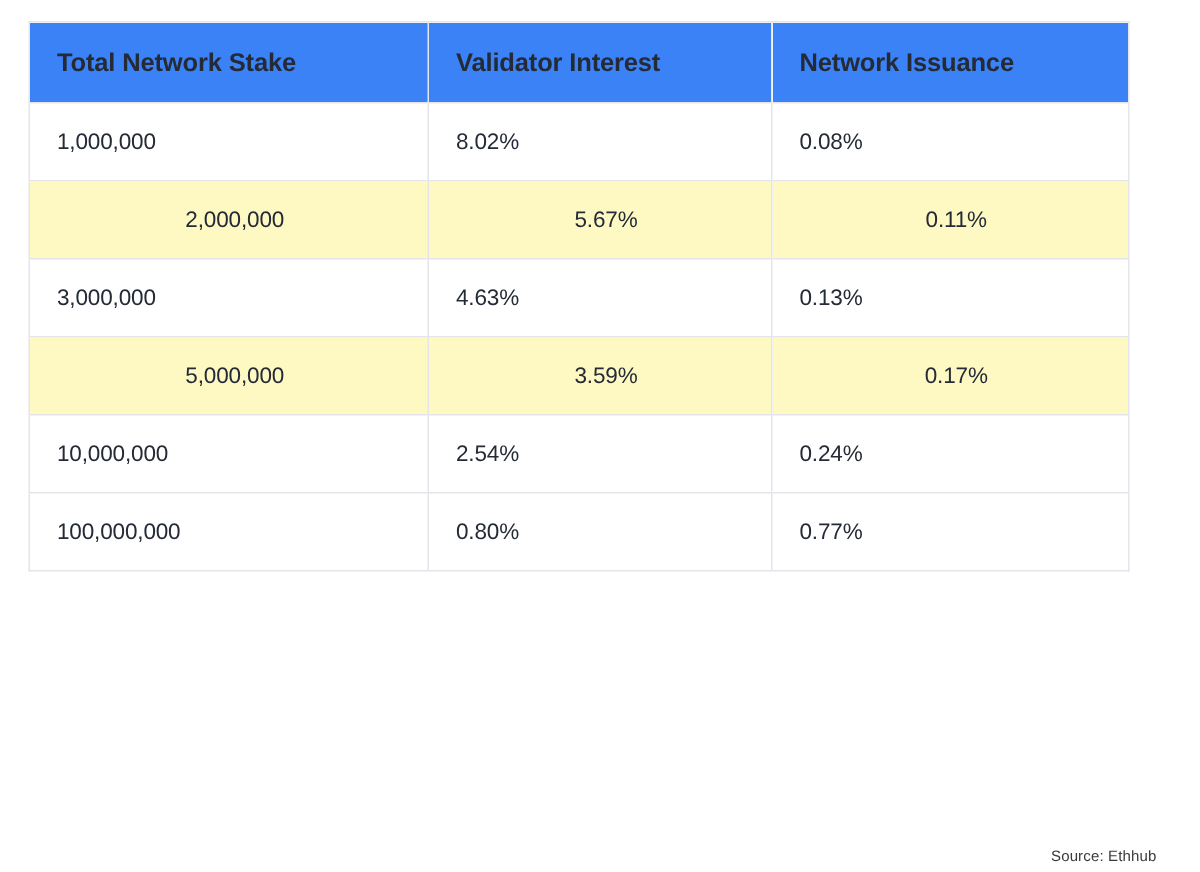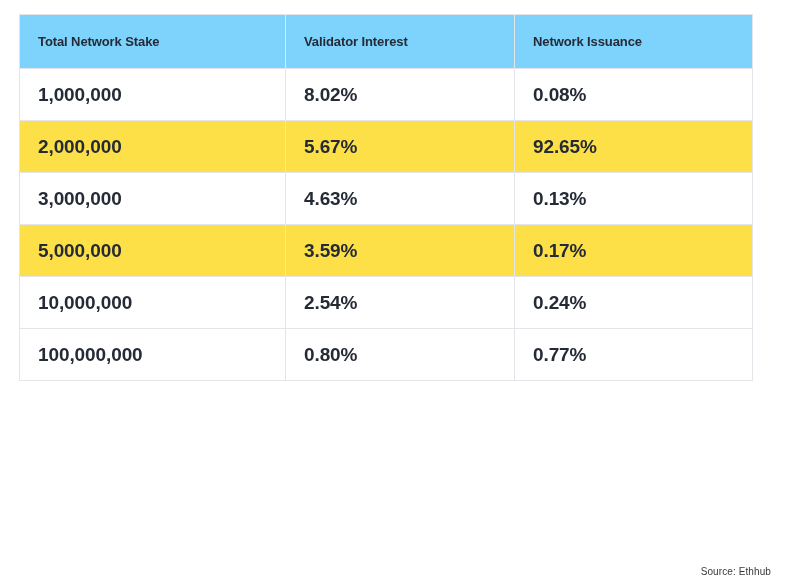--- a/index.html
+++ b/index.html
@@ -48,35 +48,36 @@
     overflow: hidden;
   }
 
   table.stake-table th:last-child,
   table.stake-table td:last-child {
     border-right: none;
   }
 
   table.stake-table thead th {
     height: 53px;
-    font-size: 13px;
+    font-size: 17px;
     font-weight: bold;
     letter-spacing: -0.1px;
-    background: #7dd3fc;
+    background: #3b82f6;
   }
 
   table.stake-table tbody td {
     height: 51px;
-    font-size: 19px;
-    font-weight: bold;
+    font-size: 15px;
+    font-weight: normal;
     letter-spacing: -0.1px;
   }
 
   table.stake-table tbody tr.striped td {
-    background: #fde047;
+    background: #fef9c3;
+    text-align: center;
   }
 
   table.stake-table tbody tr:last-child td {
     border-bottom: none;
   }
 
   #source-caption {
     position: absolute;
     left: 0;
     top: 552px;
@@ -106,21 +107,21 @@
     </thead>
     <tbody>
       <tr>
         <td>1,000,000</td>
         <td>8.02%</td>
         <td>0.08%</td>
       </tr>
       <tr class="striped">
         <td>2,000,000</td>
         <td>5.67%</td>
-        <td>92.65%</td>
+        <td>0.11%</td>
       </tr>
       <tr>
         <td>3,000,000</td>
         <td>4.63%</td>
         <td>0.13%</td>
       </tr>
       <tr class="striped">
         <td>5,000,000</td>
         <td>3.59%</td>
         <td>0.17%</td>

